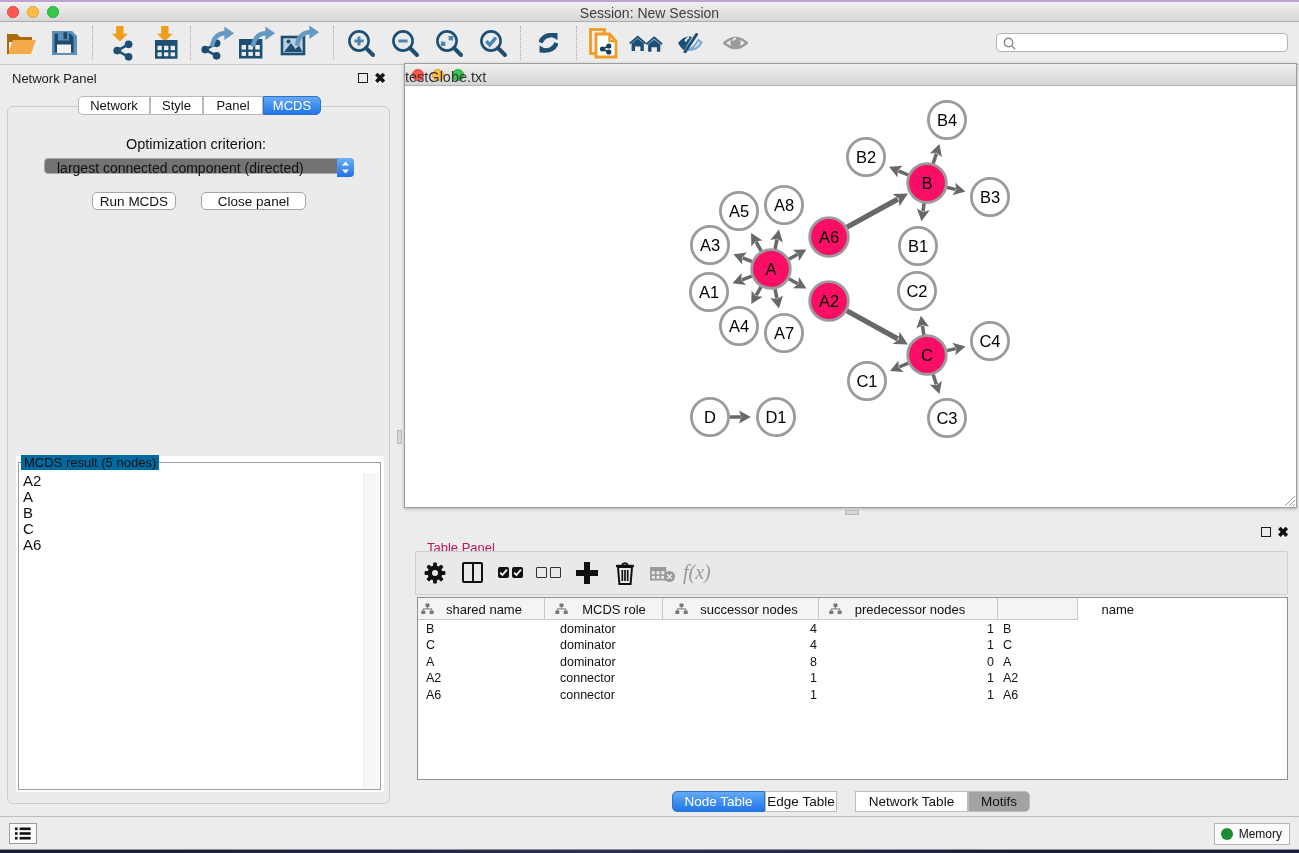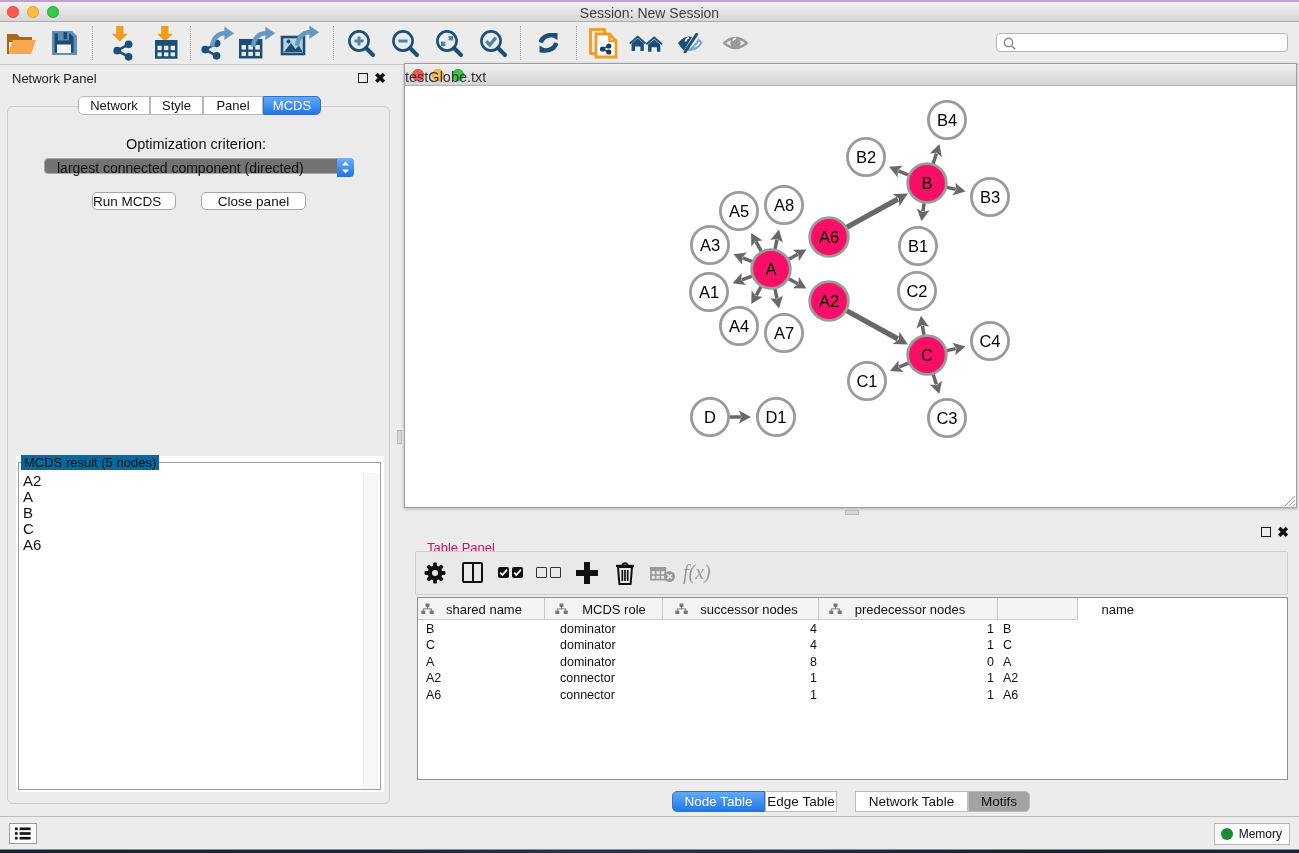--- a/index.html
+++ b/index.html
@@ -163,21 +163,21 @@
 <div class="abs" style="left:150px;top:96px;width:53px;height:19px;background:#fff;color:#111;border:1px solid #b9b9b9;font-size:13px;text-align:center;line-height:18px;z-index:3">Style</div>
 <div class="abs" style="left:203px;top:96px;width:60px;height:19px;background:#fff;color:#111;border:1px solid #b9b9b9;font-size:13px;text-align:center;line-height:18px;z-index:3">Panel</div>
 <div class="abs" style="left:263px;top:96px;width:58px;height:19px;background:linear-gradient(#64a9f5,#2176e9);color:#fff;border:1px solid #2e72cc;border-radius:0 5px 5px 0;font-size:13px;text-align:center;line-height:18px;z-index:3">MCDS</div>
 <div class="abs" style="left:0;top:136px;width:392px;text-align:center;font-size:14.5px;color:#111">Optimization criterion:</div>
 <div class="abs" style="left:44px;top:158px;width:310px;height:16px;background:#737373;border:1px solid #a9a9a9;border-radius:4px">
     <div style="position:absolute;left:12px;top:1px;font-size:14px;color:#111;line-height:16.5px">largest connected component (directed)</div>
     <div style="position:absolute;right:-1px;top:-1px;width:17px;height:19px;background:linear-gradient(#6db1f7,#2071e2);border-radius:0 4px 4px 0"><svg width="17" height="19" viewBox="0 0 17 19">
         <path d="M5 7.6 L8.5 3.6 L12 7.6 z M5 11.4 L8.5 15.4 L12 11.4 z" fill="#fff"></path>
       </svg></div>
   </div>
-<div class="abs" style="left:92px;top:192px;width:84px;height:18px;background:#fff;border:1px solid #a6a6a6;border-radius:5px;font-size:13.5px;text-align:left;line-height:17px;color:#111">Run MCDS</div>
+<div class="abs" style="left:92px;top:192px;width:84px;height:18px;background:#fff;border:1px solid #a6a6a6;border-radius:5px;font-size:13.5px;text-align:center;line-height:17px;color:#111">Run MCDS</div>
 <div class="abs" style="left:201px;top:192px;width:105px;height:18px;background:#fff;border:1px solid #a6a6a6;border-radius:5px;font-size:13.5px;text-align:center;line-height:17px;color:#111">Close panel</div>
 <div class="abs" style="left:15.5px;top:455.5px;width:368.5px;height:336px;background:#fff"></div>
 <div class="abs" style="left:17.5px;top:462px;width:363px;height:328px;border:1px solid #9e9e9e"></div>
 <div class="abs" style="left:363px;top:473px;width:15.5px;height:316px;background:#f7f7f7;border-left:1px solid #ececec"></div>
 <div class="abs" style="left:21px;top:454.5px;padding:0 3px;background:#0369a1;font-size:13px;color:#111;z-index:2">MCDS result (5 nodes)</div>
 <div class="abs" style="left:23px;top:472.5px;font-size:15px;line-height:16px;color:#111">A2</div>
 <div class="abs" style="left:23px;top:488.7px;font-size:15px;line-height:16px;color:#111">A</div>
 <div class="abs" style="left:23px;top:504.9px;font-size:15px;line-height:16px;color:#111">B</div>
 <div class="abs" style="left:23px;top:521.1px;font-size:15px;line-height:16px;color:#111">C</div>
 <div class="abs" style="left:23px;top:537.3px;font-size:15px;line-height:16px;color:#111">A6</div>

